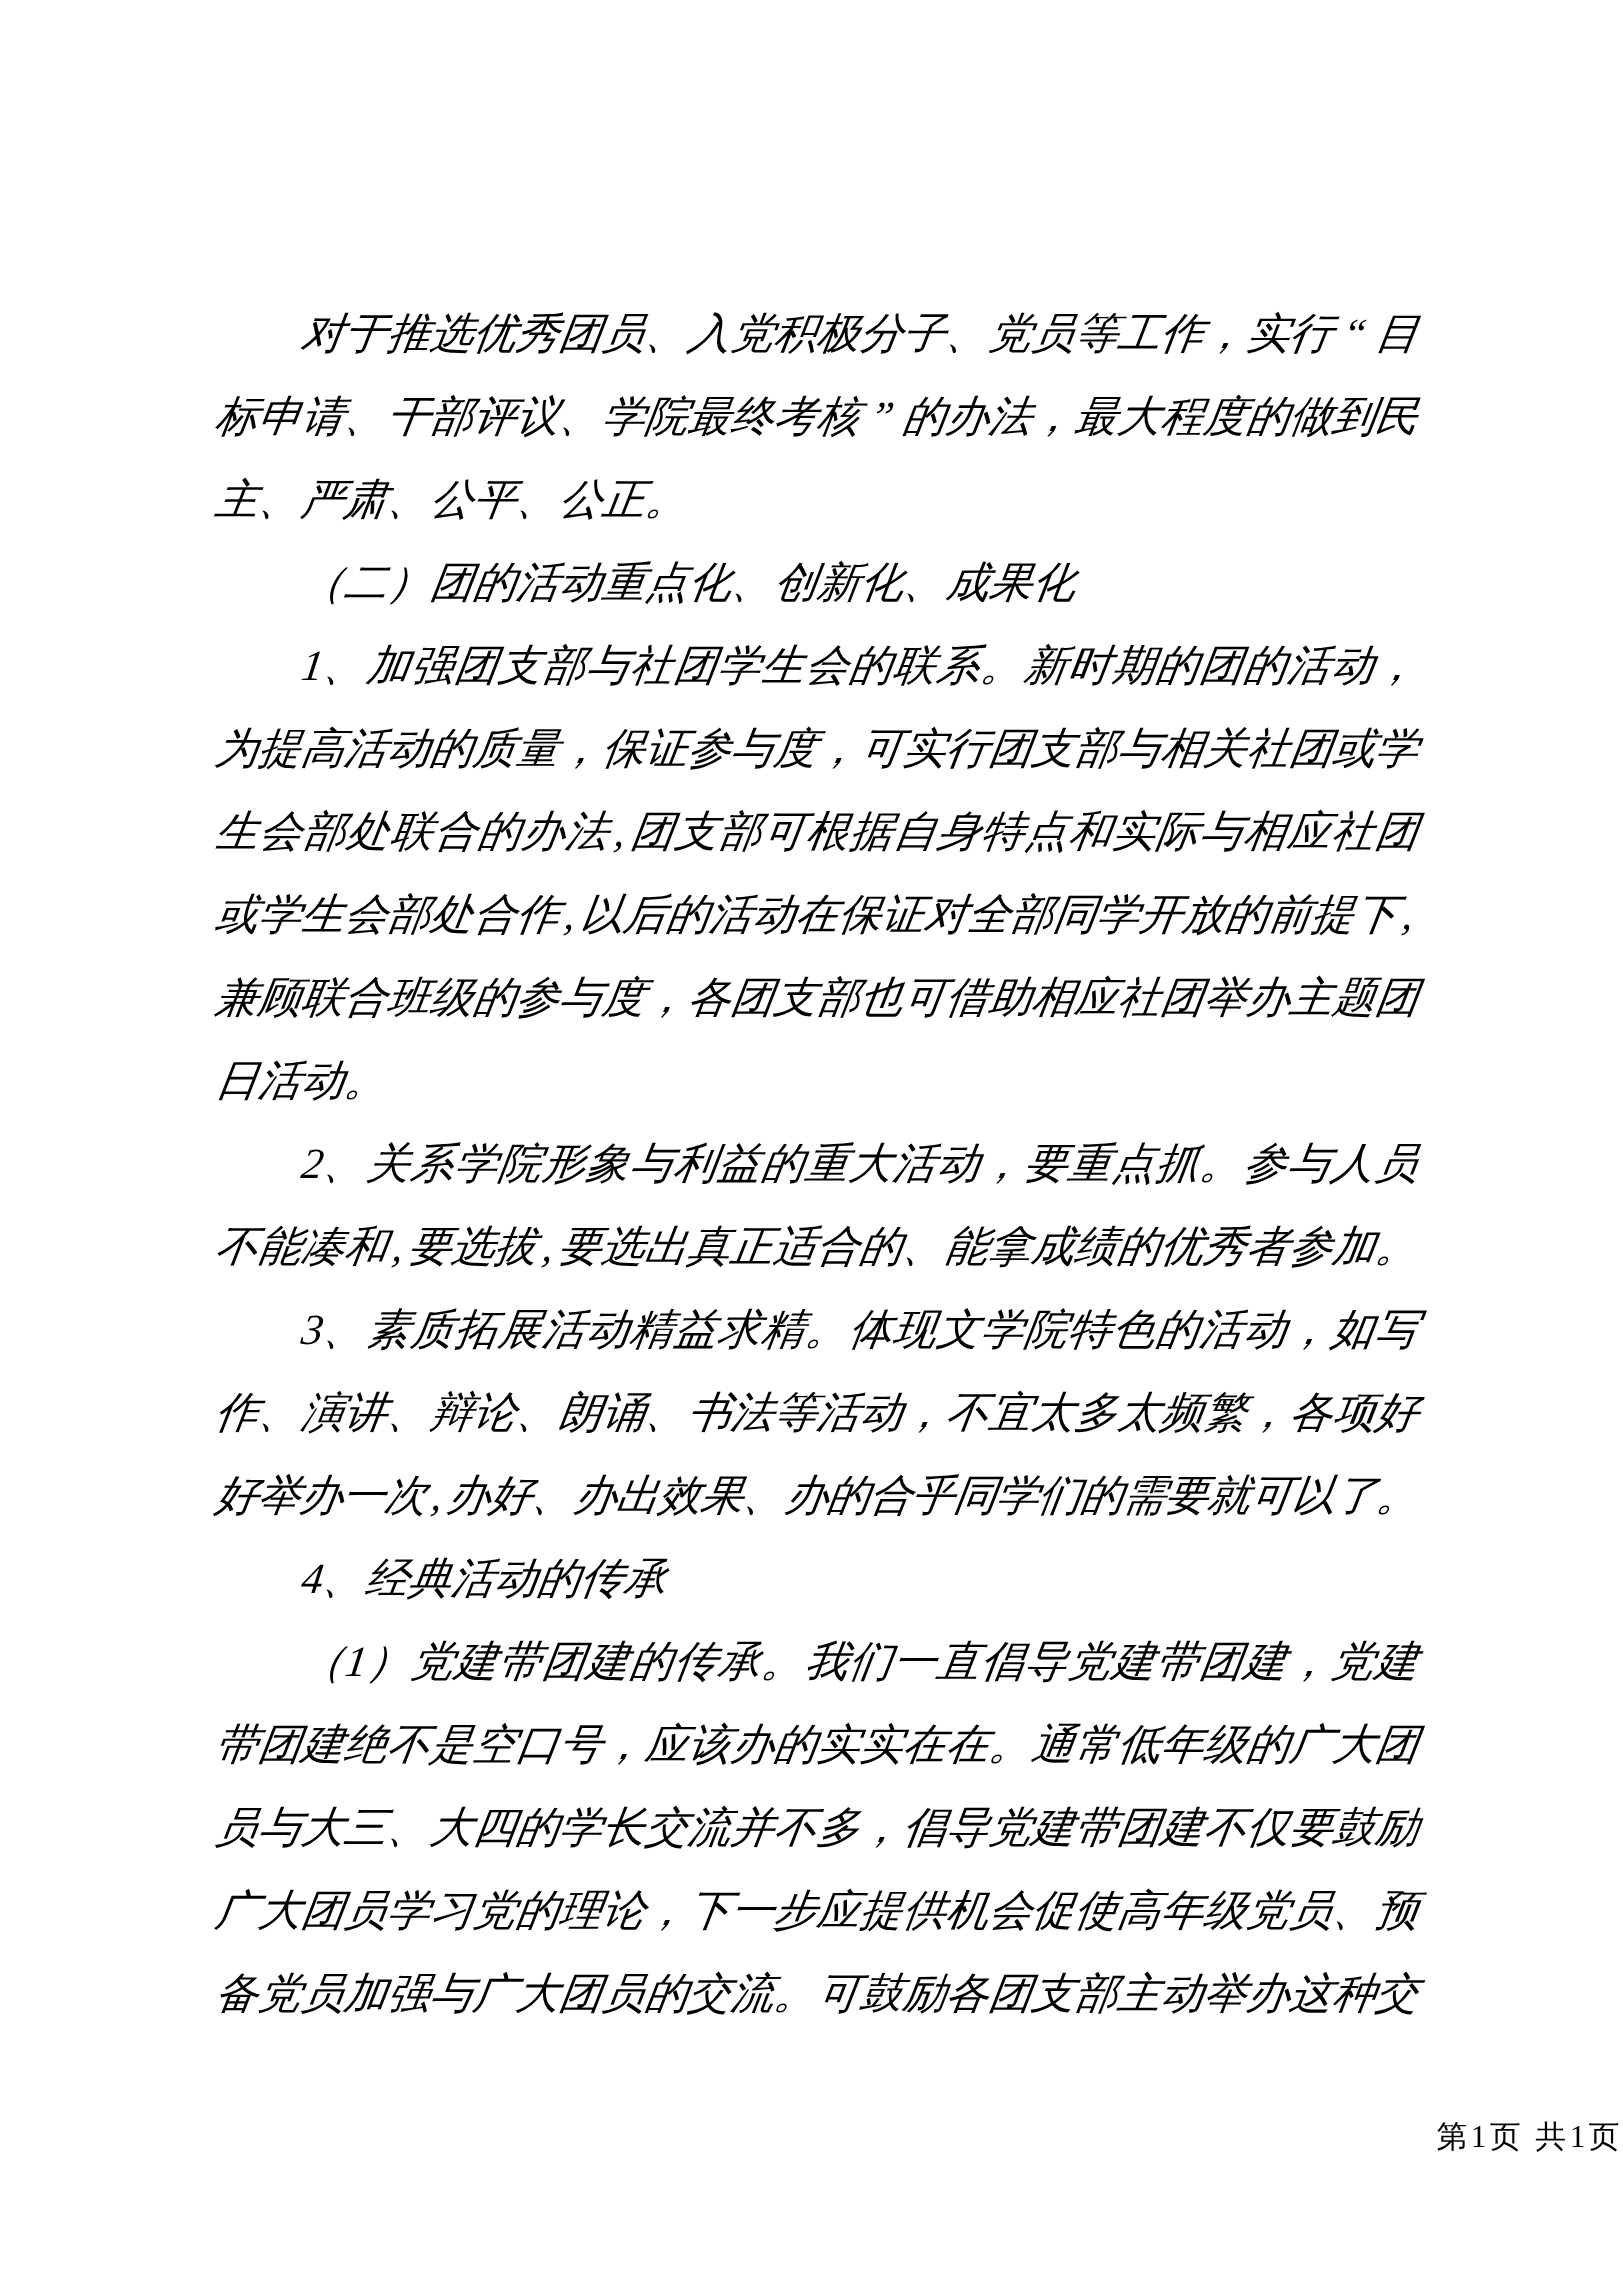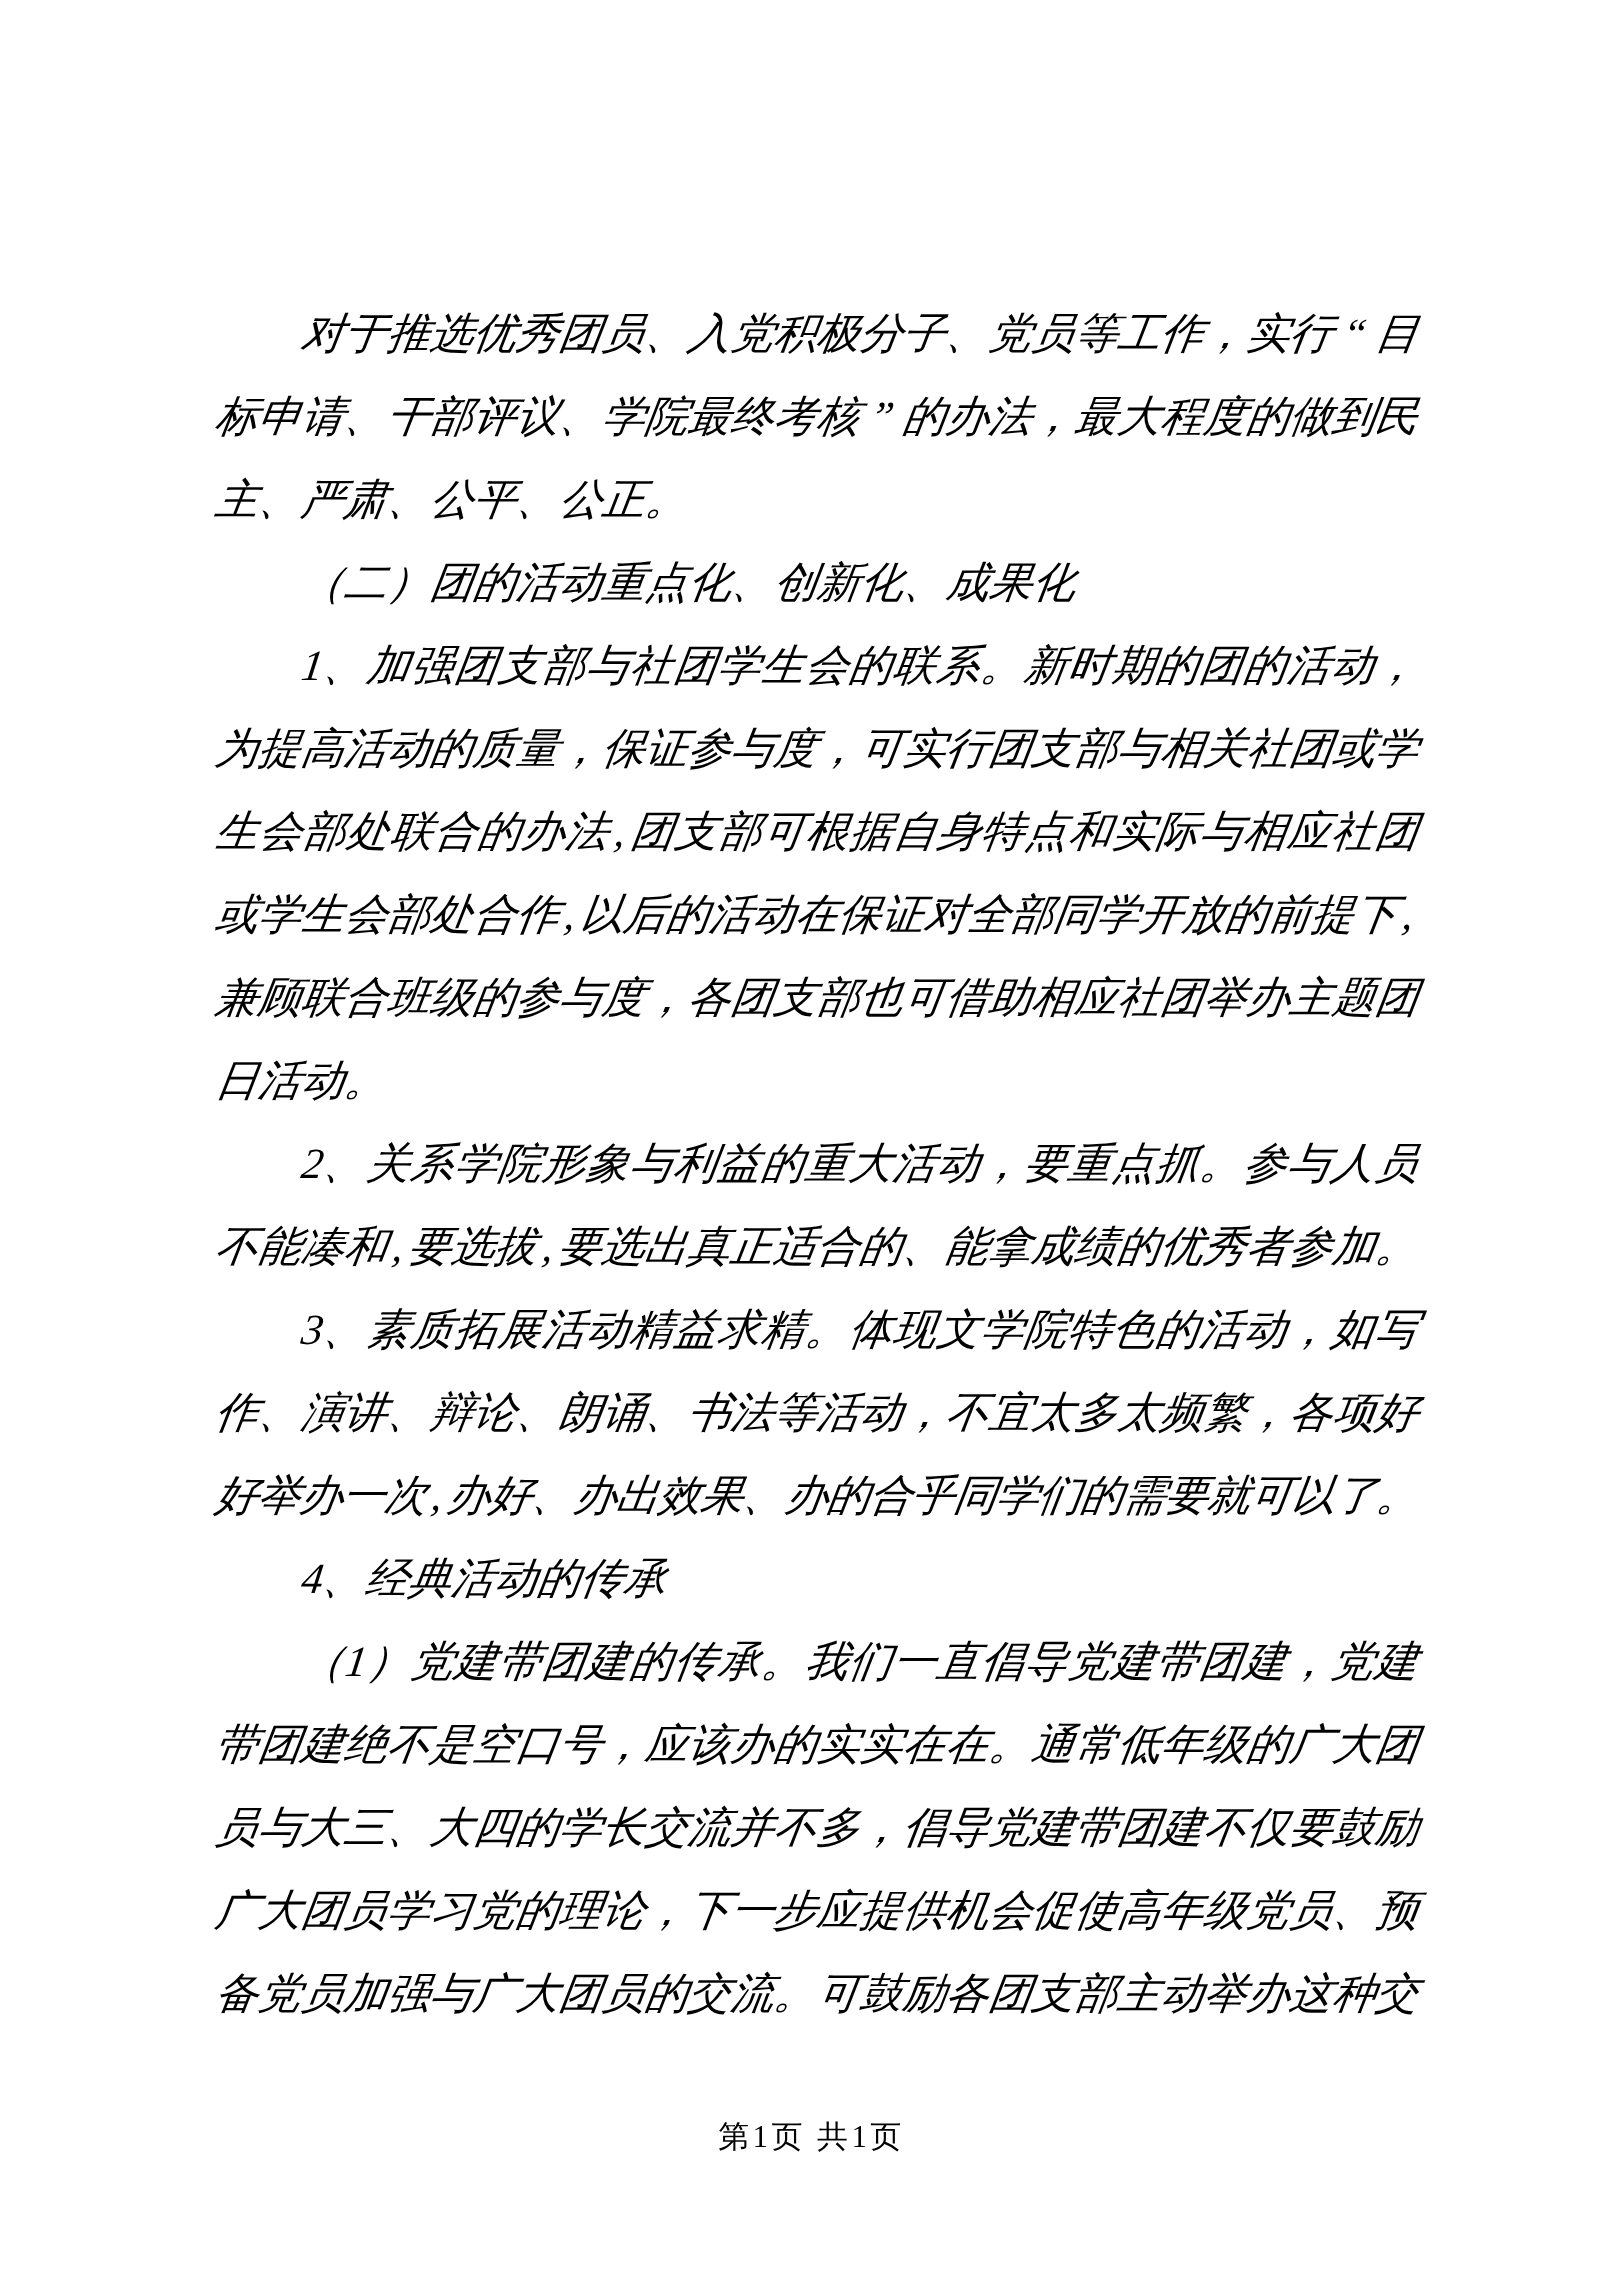--- a/index.html
+++ b/index.html
@@ -47,21 +47,21 @@
     display: inline-block;
   }
   .ch.half {
     flex: 0 1 21px;
   }
   .footer {
     position: absolute;
     left: 0;
     right: 0;
     top: 2121px;
-    text-align: center;
+    text-align: right;
     font-family: "Liberation Serif", "DejaVu Serif", serif;
     font-style: normal;
     font-size: 31px;
     line-height: 1;
     letter-spacing: 3.4px;
     color: #000000;
   }
 </style>
 </head>
 <body>

